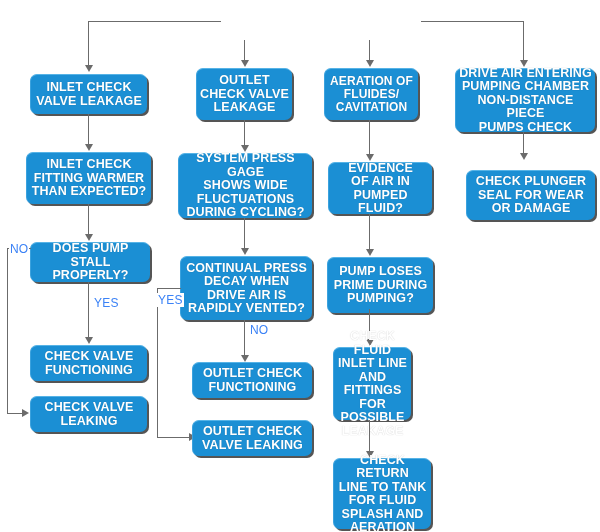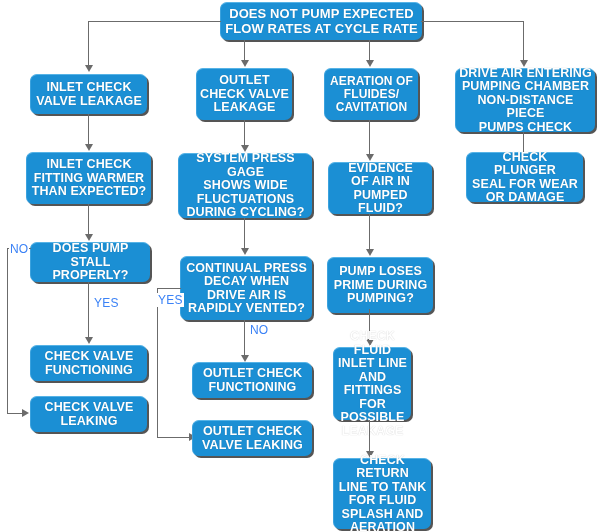--- a/index.html
+++ b/index.html
@@ -76,24 +76,20 @@
     background: #ffffff;
     padding: 0 1px;
     white-space: nowrap;
   }
 </style>
 </head>
 <body>
 
 <div id="canvas">
 
-  <div class="node" style="left: 220px; top: 2px; width: 202px; height: 38px; font-size: 13px; flex-direction: column;">
-      <span>DOES NOT PUMP EXPECTED</span>
-      <span>FLOW RATES AT CYCLE RATE</span>
-    </div>
 
   <div class="hline" style="left:88px; top:21px; width:133px;"></div>
   <div class="hline" style="left:421px; top:21px; width:103px;"></div>
 
   <div class="vline" style="left:88px; top:21px; height:46px;"></div>
   <div class="arrow-down" style="left:85px; top:65px;"></div>
 
   <div class="vline" style="left:244px; top:40px; height:22px;"></div>
   <div class="arrow-down" style="left:241px; top:60px;"></div>
 
@@ -240,19 +236,19 @@
   <div class="node" style="left:455px; top:68px; width:140px; height:64px; font-size:12.5px; flex-direction:column;">
     <span>DRIVE AIR ENTERING</span>
     <span>PUMPING CHAMBER</span>
     <span>NON-DISTANCE PIECE</span>
     <span>PUMPS CHECK</span>
   </div>
 
   <div class="vline" style="left:523px; top:132px; height:23px;"></div>
   <div class="arrow-down" style="left:520px; top:153px;"></div>
 
-  <div class="node" style="left:466px; top:152px; width:117px; height:50px; font-size:12.5px; flex-direction:column;">
+  <div class="node" style="left:466px; top:170px; width:129px; height:50px; font-size:12.5px; flex-direction:column;">
     <span>CHECK PLUNGER</span>
     <span>SEAL FOR WEAR</span>
     <span>OR DAMAGE</span>
   </div>
 
 </div>
 
 </body></html>

